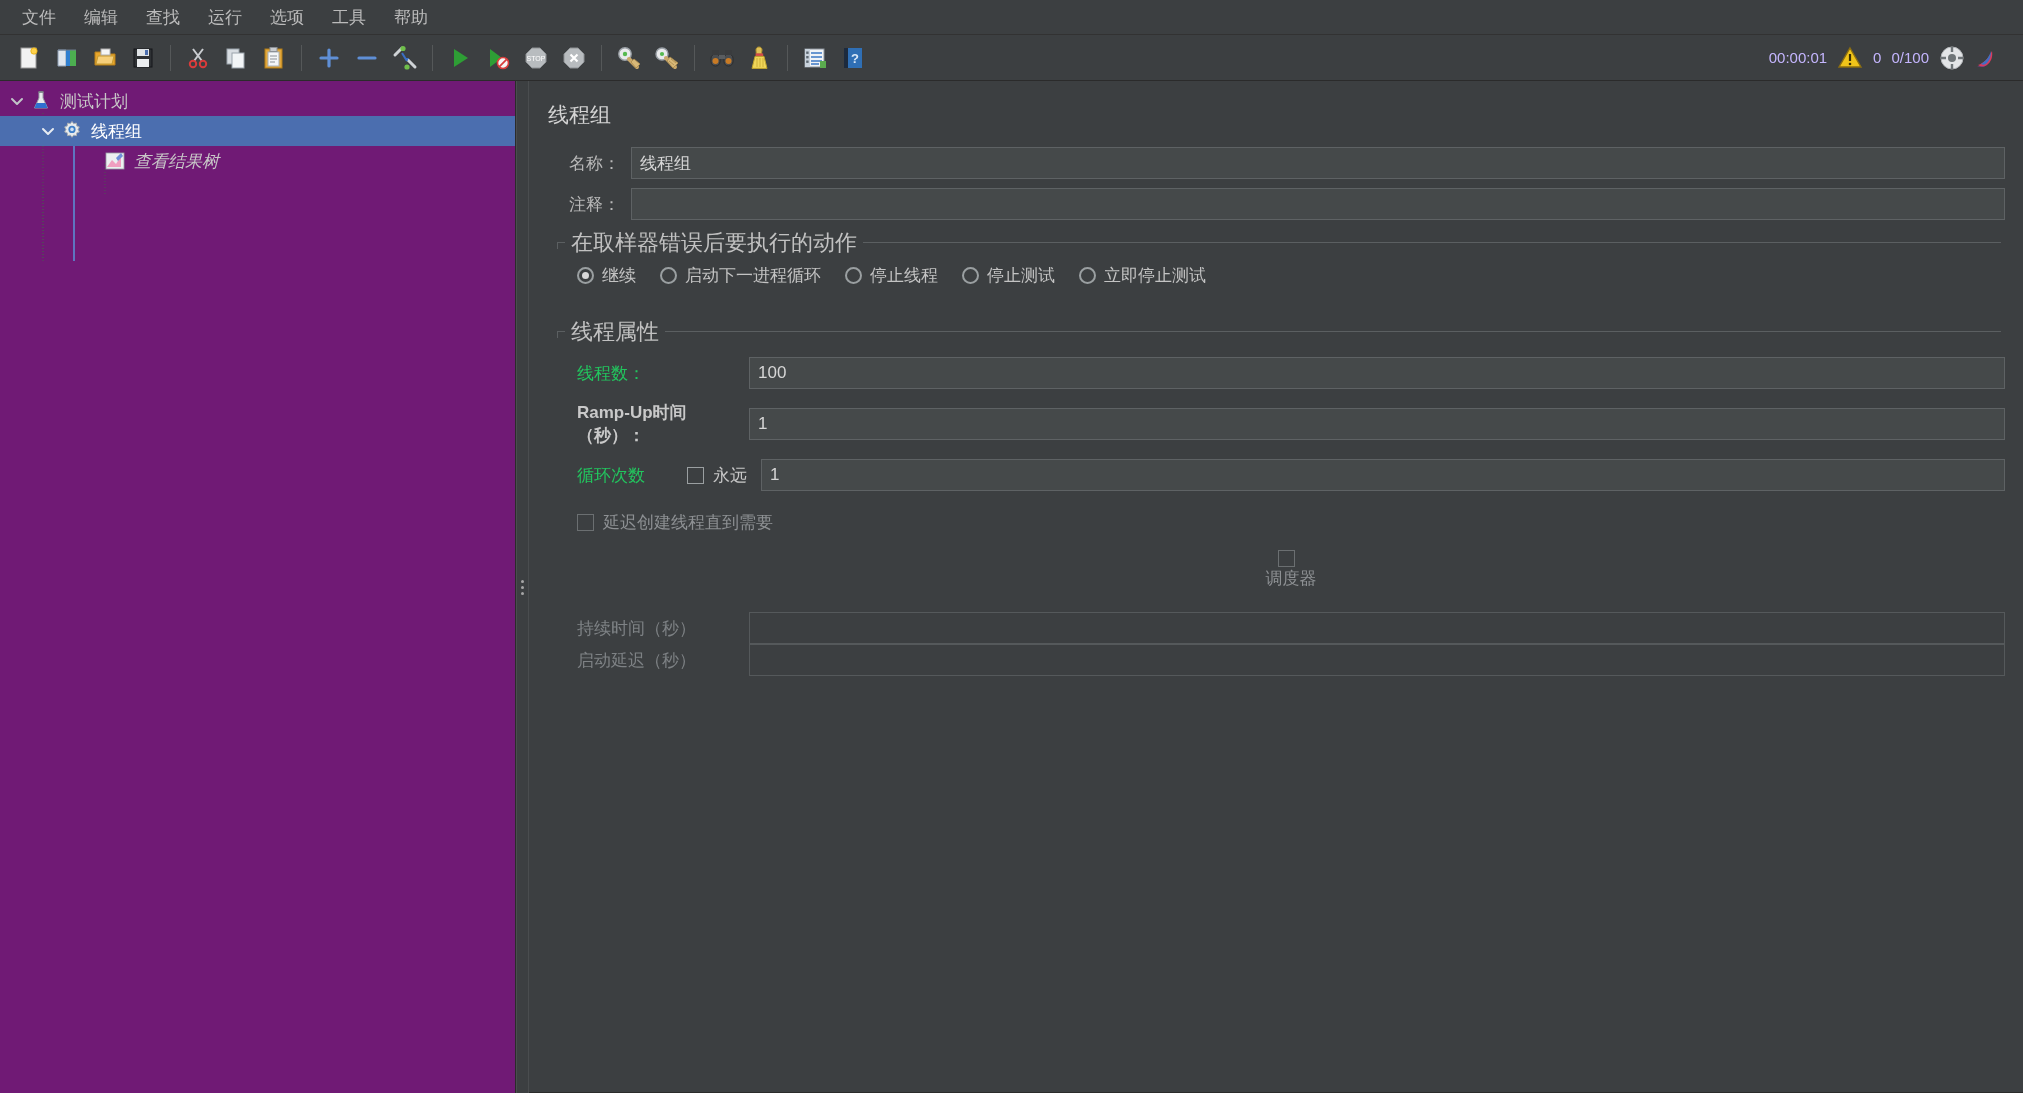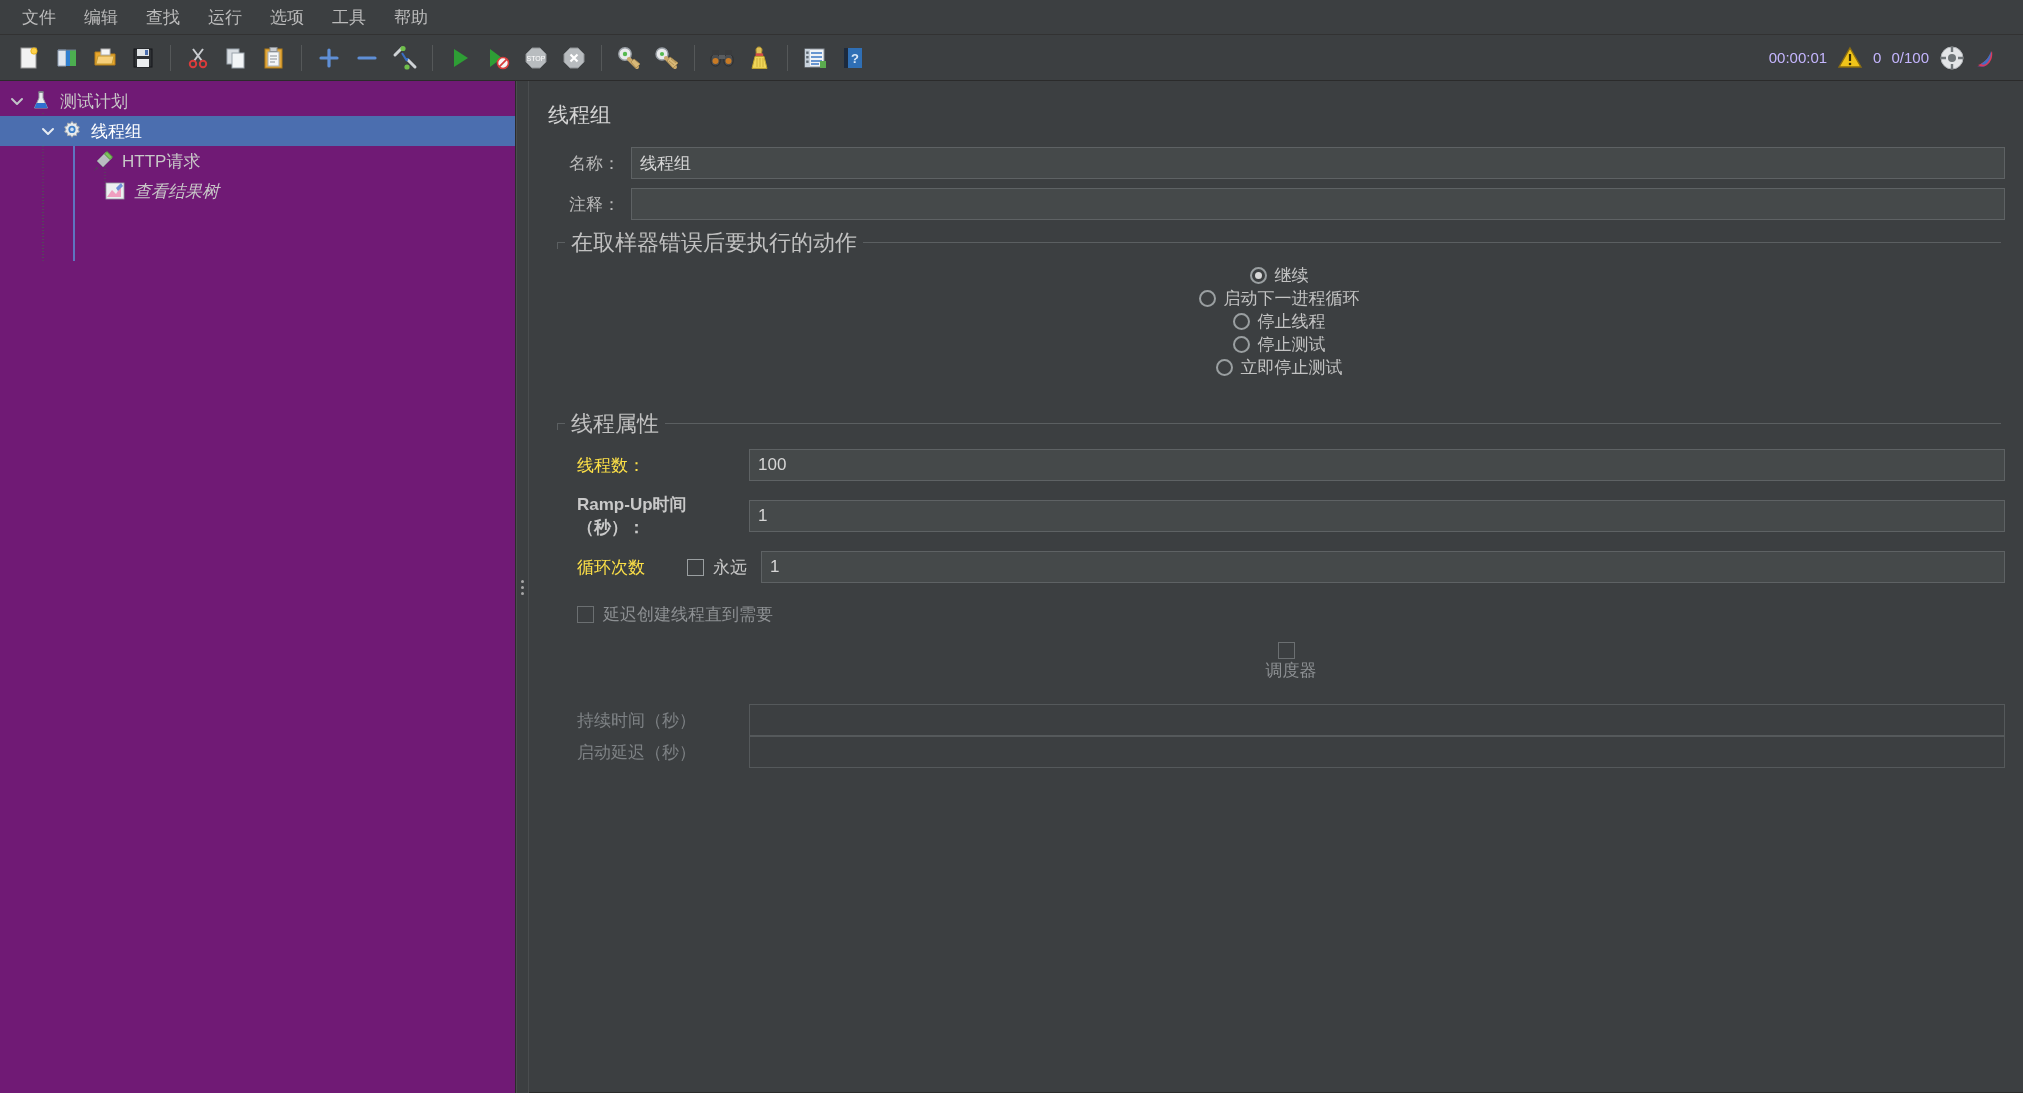--- a/index.html
+++ b/index.html
@@ -146,36 +146,36 @@
   .gb-legend {
     position: absolute; top: 0px; left: 8px;
     background: #3c3f41; padding: 0 6px;
     color: #c1c1c1; font-size: 22px; white-space: nowrap;
     line-height: 18px;
   }
   .gb-tick {
     position: absolute; top: 8px; left: 0; width: 1px; height: 7px; background: #5b5f61;
   }
 
-  .radio-row { display: flex; align-items: center; gap: 0px; padding: 14px 0 14px 20px; flex-direction: column; }
+  .radio-row { display: flex; align-items: center; gap: 0px; padding: 14px 0 14px 20px; }
   .radio-item { display: flex; align-items: center; margin-right: 24px; cursor: default; white-space: nowrap; }
   .radio {
     width: 17px; height: 17px; border-radius: 50%;
     border: 2px solid #9a9fa1; background: #3c3f41;
     margin-right: 8px; flex: 0 0 17px;
     display: flex; align-items: center; justify-content: center;
   }
   .radio.checked::after {
     content: ""; width: 7px; height: 7px; border-radius: 50%; background: #d8d8d8;
   }
   .radio-label { color: #c3c3c3; font-size: 17px; }
 
   .prop-row { display: flex; align-items: center; margin-bottom: 12px; padding-left: 20px; }
   .prop-label {
-    color: #fde047; font-size: 17px;
+    color: #22c55e; font-size: 17px;
     width: 172px; flex: 0 0 172px;
   }
   .prop-label.bold { font-weight: bold; color: #c9c9c9; }
 
   .chk {
     width: 17px; height: 17px;
     background: #3c3f41;
     border: 1px solid #9a9fa1;
     margin-right: 9px; flex: 0 0 17px;
     display: flex; align-items: center; justify-content: center;
@@ -472,30 +472,20 @@
       <span class="tree-ico">
         <svg width="22" height="22" viewBox="0 0 22 22">
           <path d="M11 1.5l1.7 2.2 2.7-.6.3 2.8 2.6 1-1.3 2.5 1.3 2.5-2.6 1-.3 2.8-2.7-.6L11 17.3 9.3 15.1l-2.7.6-.3-2.8-2.6-1 1.3-2.5L3.7 6.9l2.6-1 .3-2.8 2.7.6z" fill="#e7eaed" stroke="#a8aeb4"></path>
           <circle cx="11" cy="9.4" r="3.6" fill="#3f7fc8"></circle>
           <circle cx="11" cy="9.4" r="1.8" fill="#cfe0f2"></circle>
         </svg>
       </span>
       <span class="tree-label">线程组</span>
     </div>
 
-    <div class="tree-row" style="padding-left:90px;">
-      <span class="tree-ico">
-        <svg width="22" height="22" viewBox="0 0 22 22">
-          <path d="M14 2l6 6-9 9-6-6z" fill="#b9bdc1" stroke="#8b9095" stroke-width="0.8"></path>
-          <path d="M15 1.5l5.5 5.5-2.5 2.5L12.5 4z" fill="#7bc35a" stroke="#55913c"></path>
-          <path d="M5 17l-3 4 4-3z" fill="#4a4d50"></path>
-        </svg>
-      </span>
-      <span class="tree-label">HTTP请求</span>
-    </div>
 
     <div class="tree-row" style="padding-left:102px;font-style:italic;">
       <span class="tree-ico">
         <svg width="22" height="22" viewBox="0 0 22 22">
           <rect x="2" y="3" width="18" height="16" fill="#eceff1" stroke="#9aa0a6" stroke-width="0.8"></rect>
           <path d="M3 17l5-7 4 4 5-8v11z" fill="#f09ec0"></path>
           <path d="M12 8l5-5 2 3-5 5z" fill="#6f8fd8"></path>
         </svg>
       </span>
       <span class="tree-label">查看结果树</span>

